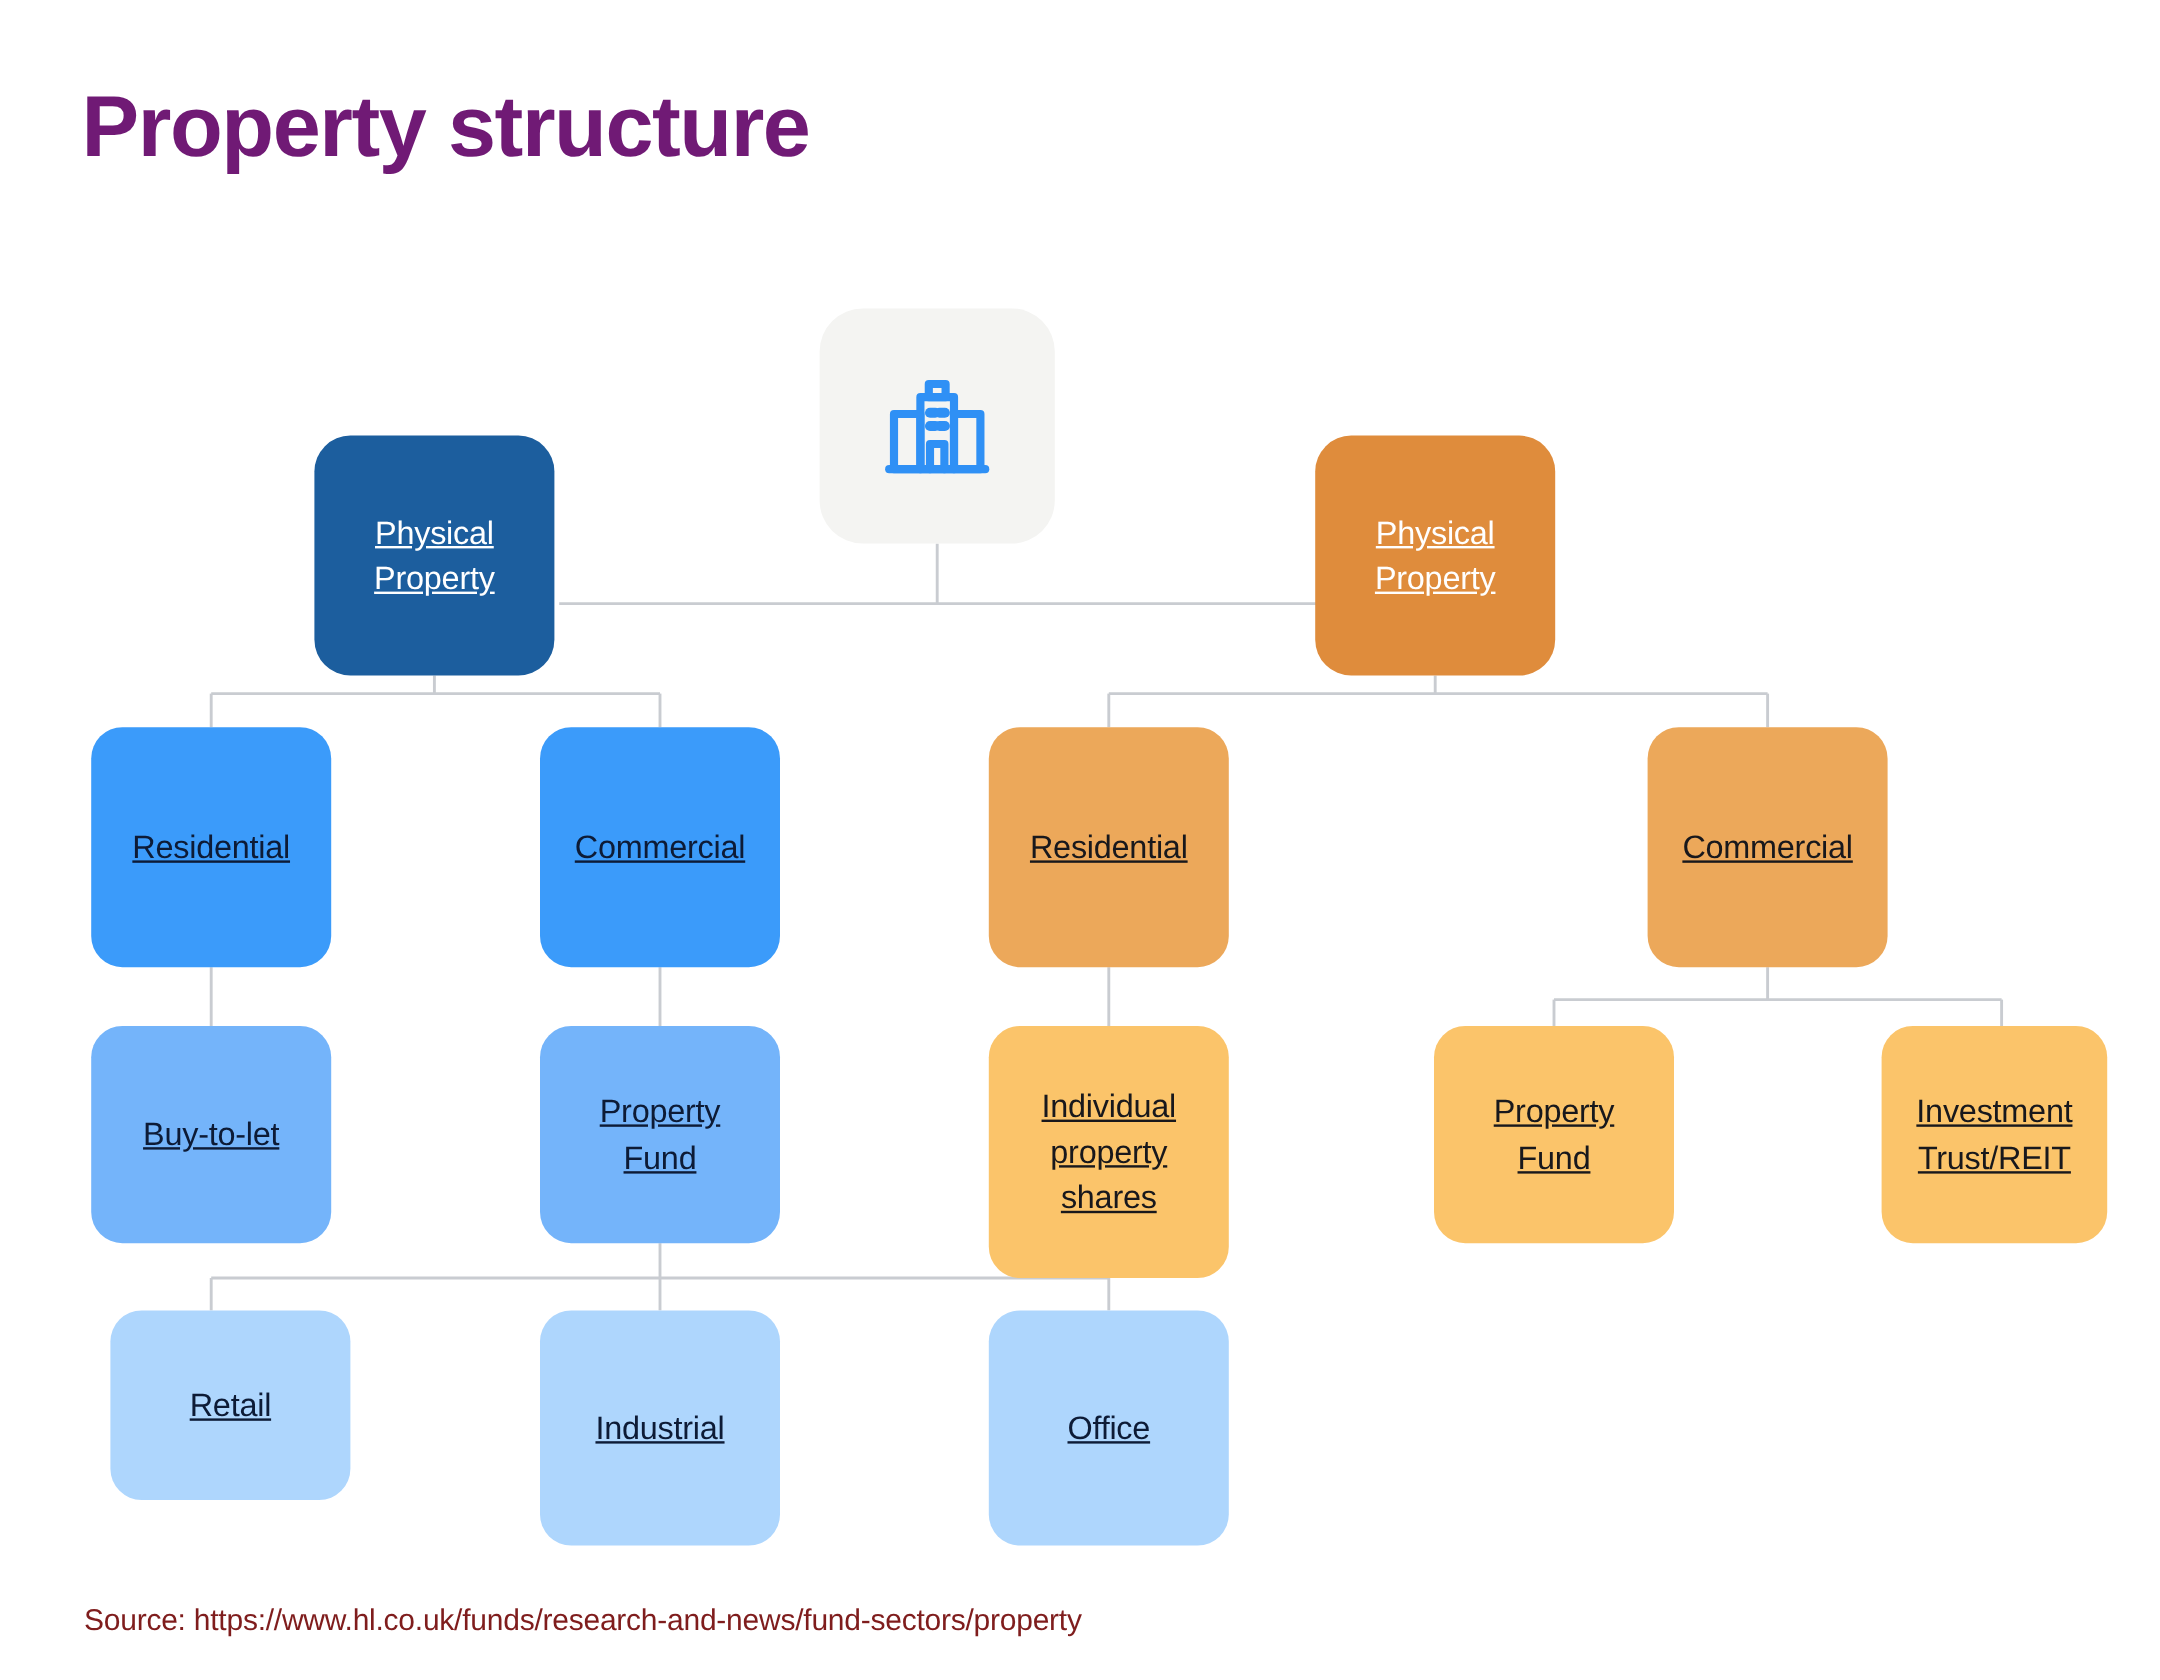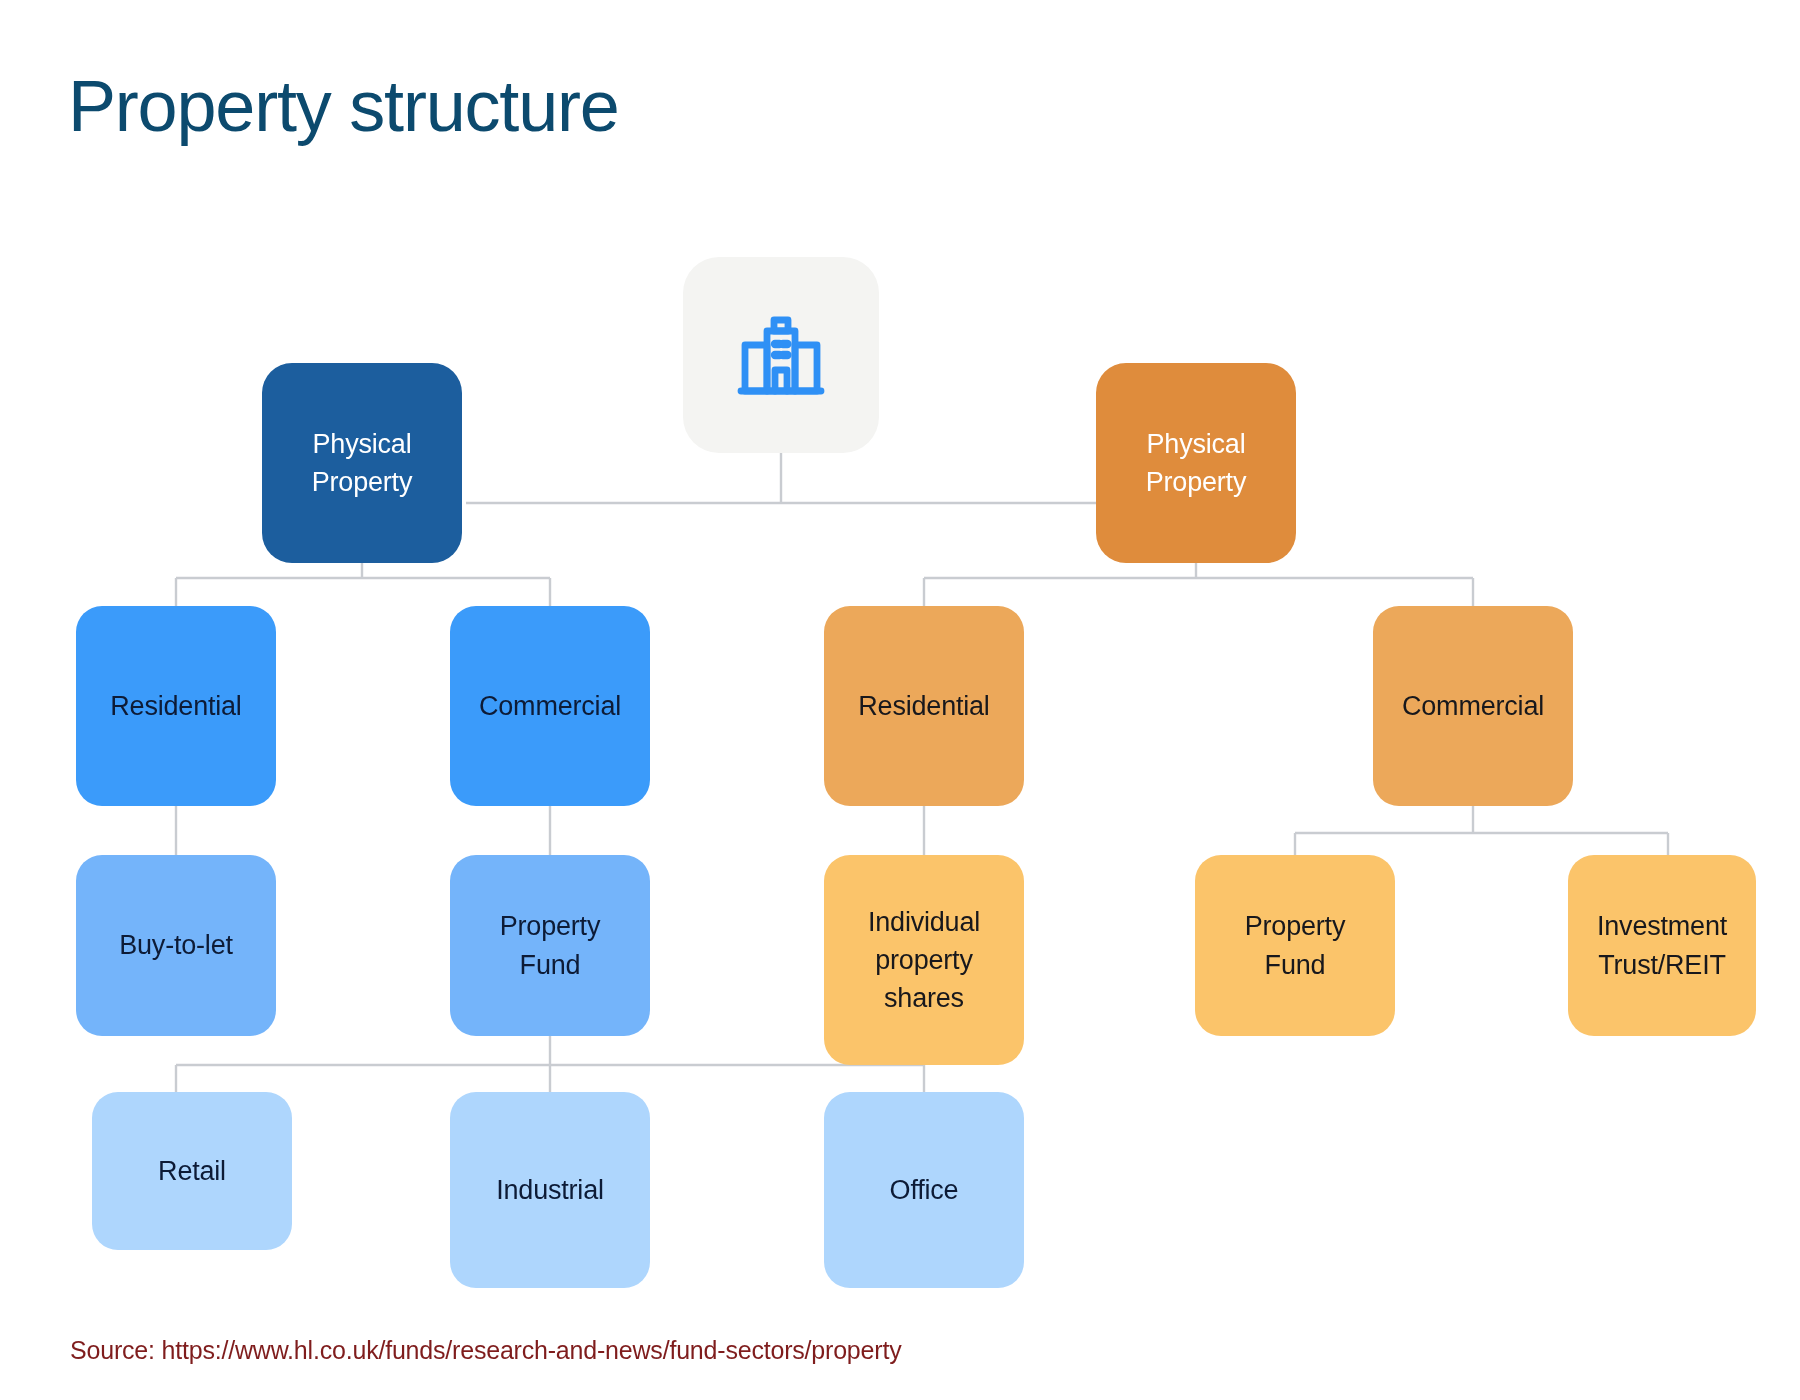--- a/index.html
+++ b/index.html
@@ -19,23 +19,23 @@
     background: #ffffff;
     overflow: hidden;
   }
 
   
   #page-title {
     position: absolute;
     left: 68px;
     top: 70px;
     font-size: 72px;
-    font-weight: 400;
+    font-weight: 700;
     letter-spacing: -1.2px;
-    color: #0c4a6e;
+    color: #701a75;
     line-height: 1;
     white-space: nowrap;
     text-align: right;
   }
 
   
   #source-caption {
     position: absolute;
     left: 70px;
     top: 1336px;
@@ -70,20 +70,21 @@
     align-items: center;
     justify-content: center;
     text-align: center;
     border-radius: 26px;
     font-size: 27px;
     line-height: 1.42;
     font-weight: 400;
     letter-spacing: -0.2px;
     padding: 6px 10px;
     white-space: pre-line;
+    text-decoration: underline;
   }
 
   
   .c-icon      { background: #f4f4f2; }
   .c-navy      { background: #1c5e9e; color: #ffffff; border-radius: 30px; }
   .c-orange-dk { background: #df8c3c; color: #ffffff; border-radius: 30px; }
   .c-blue-1    { background: #3b9bfa; color: #0d1b36; }
   .c-blue-2    { background: #74b4fa; color: #0d1b36; }
   .c-blue-3    { background: #aed6fd; color: #0d1b36; }
   .c-orange-1  { background: #eca85a; color: #18181c; }

